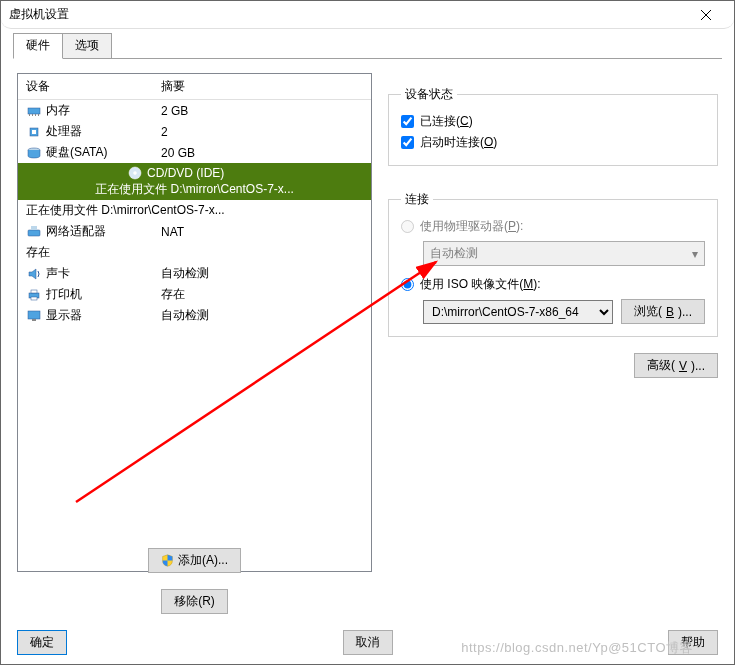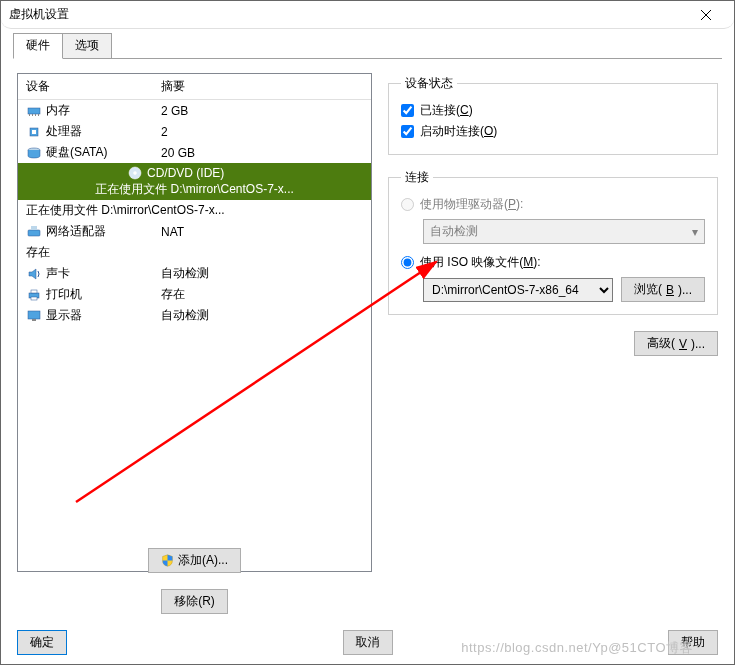--- a/index.html
+++ b/index.html
@@ -21,21 +21,21 @@
 .col-summary { flex: 1; overflow: hidden; white-space: nowrap; text-overflow: ellipsis; }
 .dl-body { flex: 1; overflow: auto; }
 .dl-row { display: flex; padding: 2px 8px; align-items: center; cursor: pointer; }
 .dl-row.selected { background: #4d7c0f; color: #fff; flex-direction: column; }
 .icon { width: 16px; height: 16px; flex-shrink: 0; display: inline-block; }
 .below-list { height: 42px; display: flex; align-items: center; justify-content: flex-end; gap: 16px; flex-direction: column; }
 .btn { padding: 3px 12px; border: 1px solid #adadad; background: #e1e1e1; cursor: pointer; display: inline-flex; align-items: center; gap: 4px; }
 .btn.default { border: 1px solid #0078d7; outline: 1px solid #0078d7; outline-offset: -1px; }
 .shield { width: 13px; height: 13px; }
 .right-col { flex: 1; display: flex; flex-direction: column; gap: 14px; padding-top: 2px; }
-fieldset { border: 1px solid #d0d0d0; padding: 8px 12px 12px 12px; }
+fieldset { border: 1px solid #d0d0d0; padding: 8px 12px 12px 12px; margin-top: 11px; }
 legend { padding: 0 4px; }
 .chk-row, .rad-row { display: flex; align-items: center; gap: 6px; padding: 2px 0; }
 .chk-row input, .rad-row input { width: 13px; height: 13px; }
 .rad-row.disabled { color: #808080; }
 .rad-indent { margin-left: 22px; margin-top: 4px; }
 .combo { width: 100%; padding: 3px 6px; border: 1px solid #adadad; background: #f0f0f0; display: flex; justify-content: space-between; align-items: center; color: #808080; }
 .iso-row { display: flex; gap: 8px; align-items: center; margin-top: 4px; }
 .iso-row select { flex: 1; padding: 3px 4px; border: 1px solid #7a7a7a; font-size: 12px; }
 .adv-row { display: flex; justify-content: flex-end; margin-top: 2px; }
 .footer { height: 44px; display: flex; align-items: center; justify-content: space-between; gap: 8px; padding: 0 16px; border-top: none; color: #888; }

